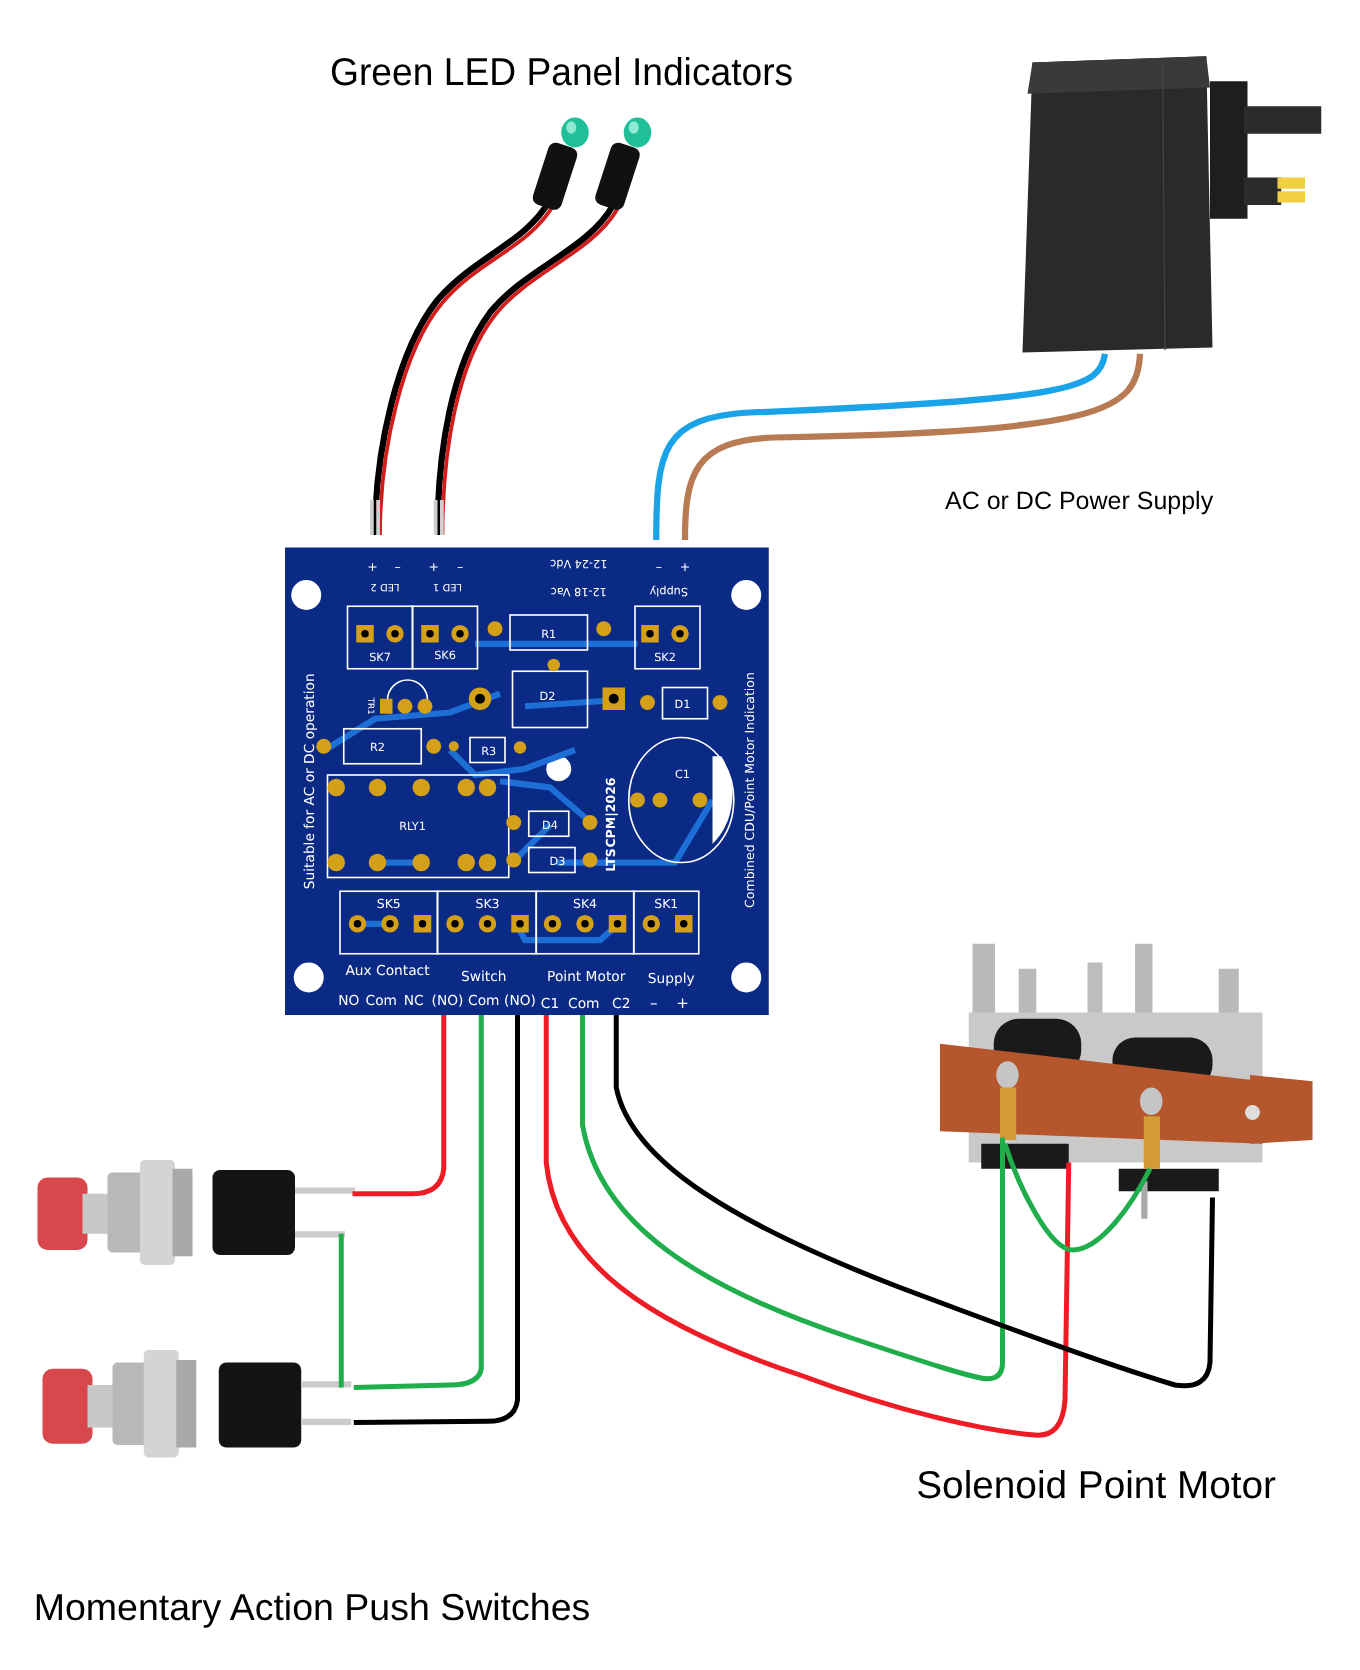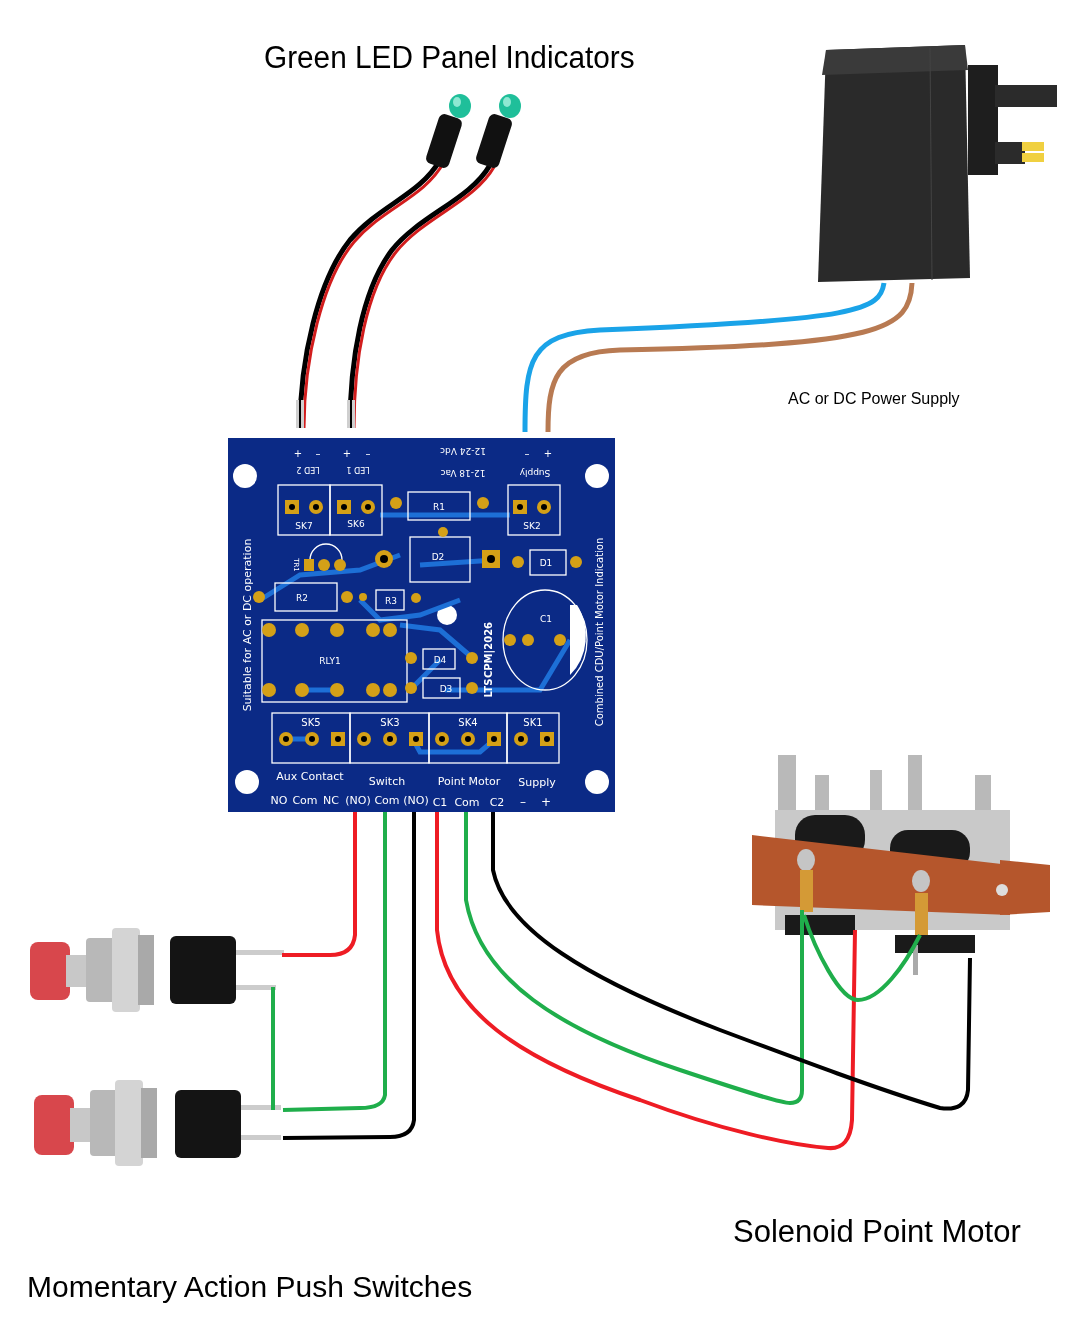--- a/index.html
+++ b/index.html
@@ -1,20 +1,20 @@
 <!DOCTYPE html>
 <html><head>
 <meta charset="utf-8">
 <style>
   html,body{margin:0;padding:0;background:#ffffff;}
   body{width:1088px;height:1336px;position:relative;overflow:hidden;font-family:"Liberation Sans",sans-serif;}
   .label{position:absolute;color:#000;font-family:"Liberation Sans",sans-serif;white-space:nowrap;}
   #title-leds{left:264px;top:40px;font-size:31px;transform:scaleX(0.96);transform-origin:left;}
-  #title-psu{left:788px;top:390px;font-size:16px;}
-  #title-motor{left:733px;top:1170px;font-size:31px;margin-top:44px;}
+  #title-psu{left:756px;top:390px;font-size:20px;}
+  #title-motor{left:733px;top:1170px;font-size:31px;}
   #title-switches{left:27px;top:1270px;font-size:30px;}
   svg{position:absolute;left:0;top:0;}
   .pcbtext{font-family:"DejaVu Sans",sans-serif;fill:#ffffff;}
 </style>
 </head>
 <body>
 
 <div class="label" id="title-leds">Green LED Panel Indicators</div>
 <div class="label" id="title-psu">AC or DC Power Supply</div>
 <div class="label" id="title-motor">Solenoid Point Motor</div>

